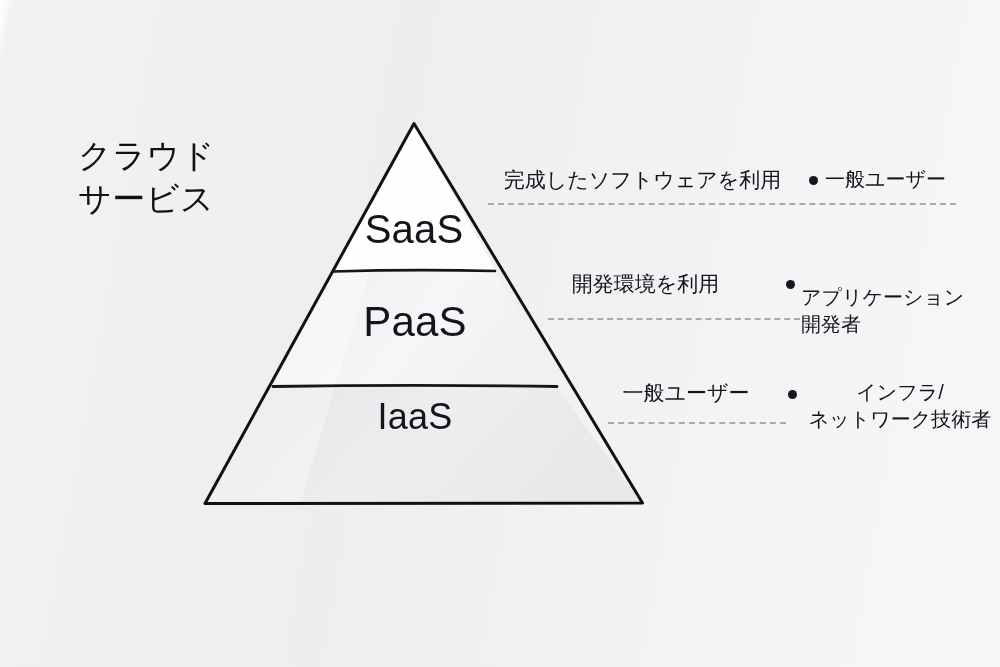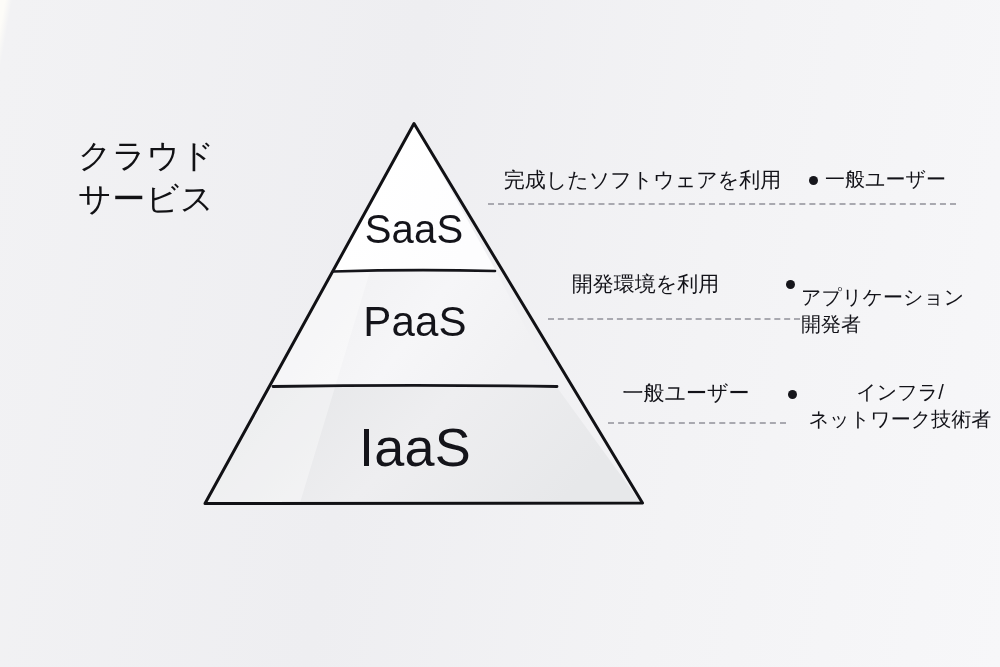--- a/index.html
+++ b/index.html
@@ -56,22 +56,22 @@
   }
   #label-saas {
     left: 333px; top: 207px; width: 162px;
     font-size: 40px;
   }
   #label-paas {
     left: 300px; top: 298px; width: 230px;
     font-size: 42px;
   }
   #label-iaas {
-    left: 290px; top: 416px; width: 250px;
-    font-size: 54px;
+    left: 290px; top: 396px; width: 250px;
+    font-size: 36px;
   }
 
   
   .anno {
     position: absolute;
     color: #121218;
   }
   .anno-action {
     position: absolute;
     font-size: 21px;

